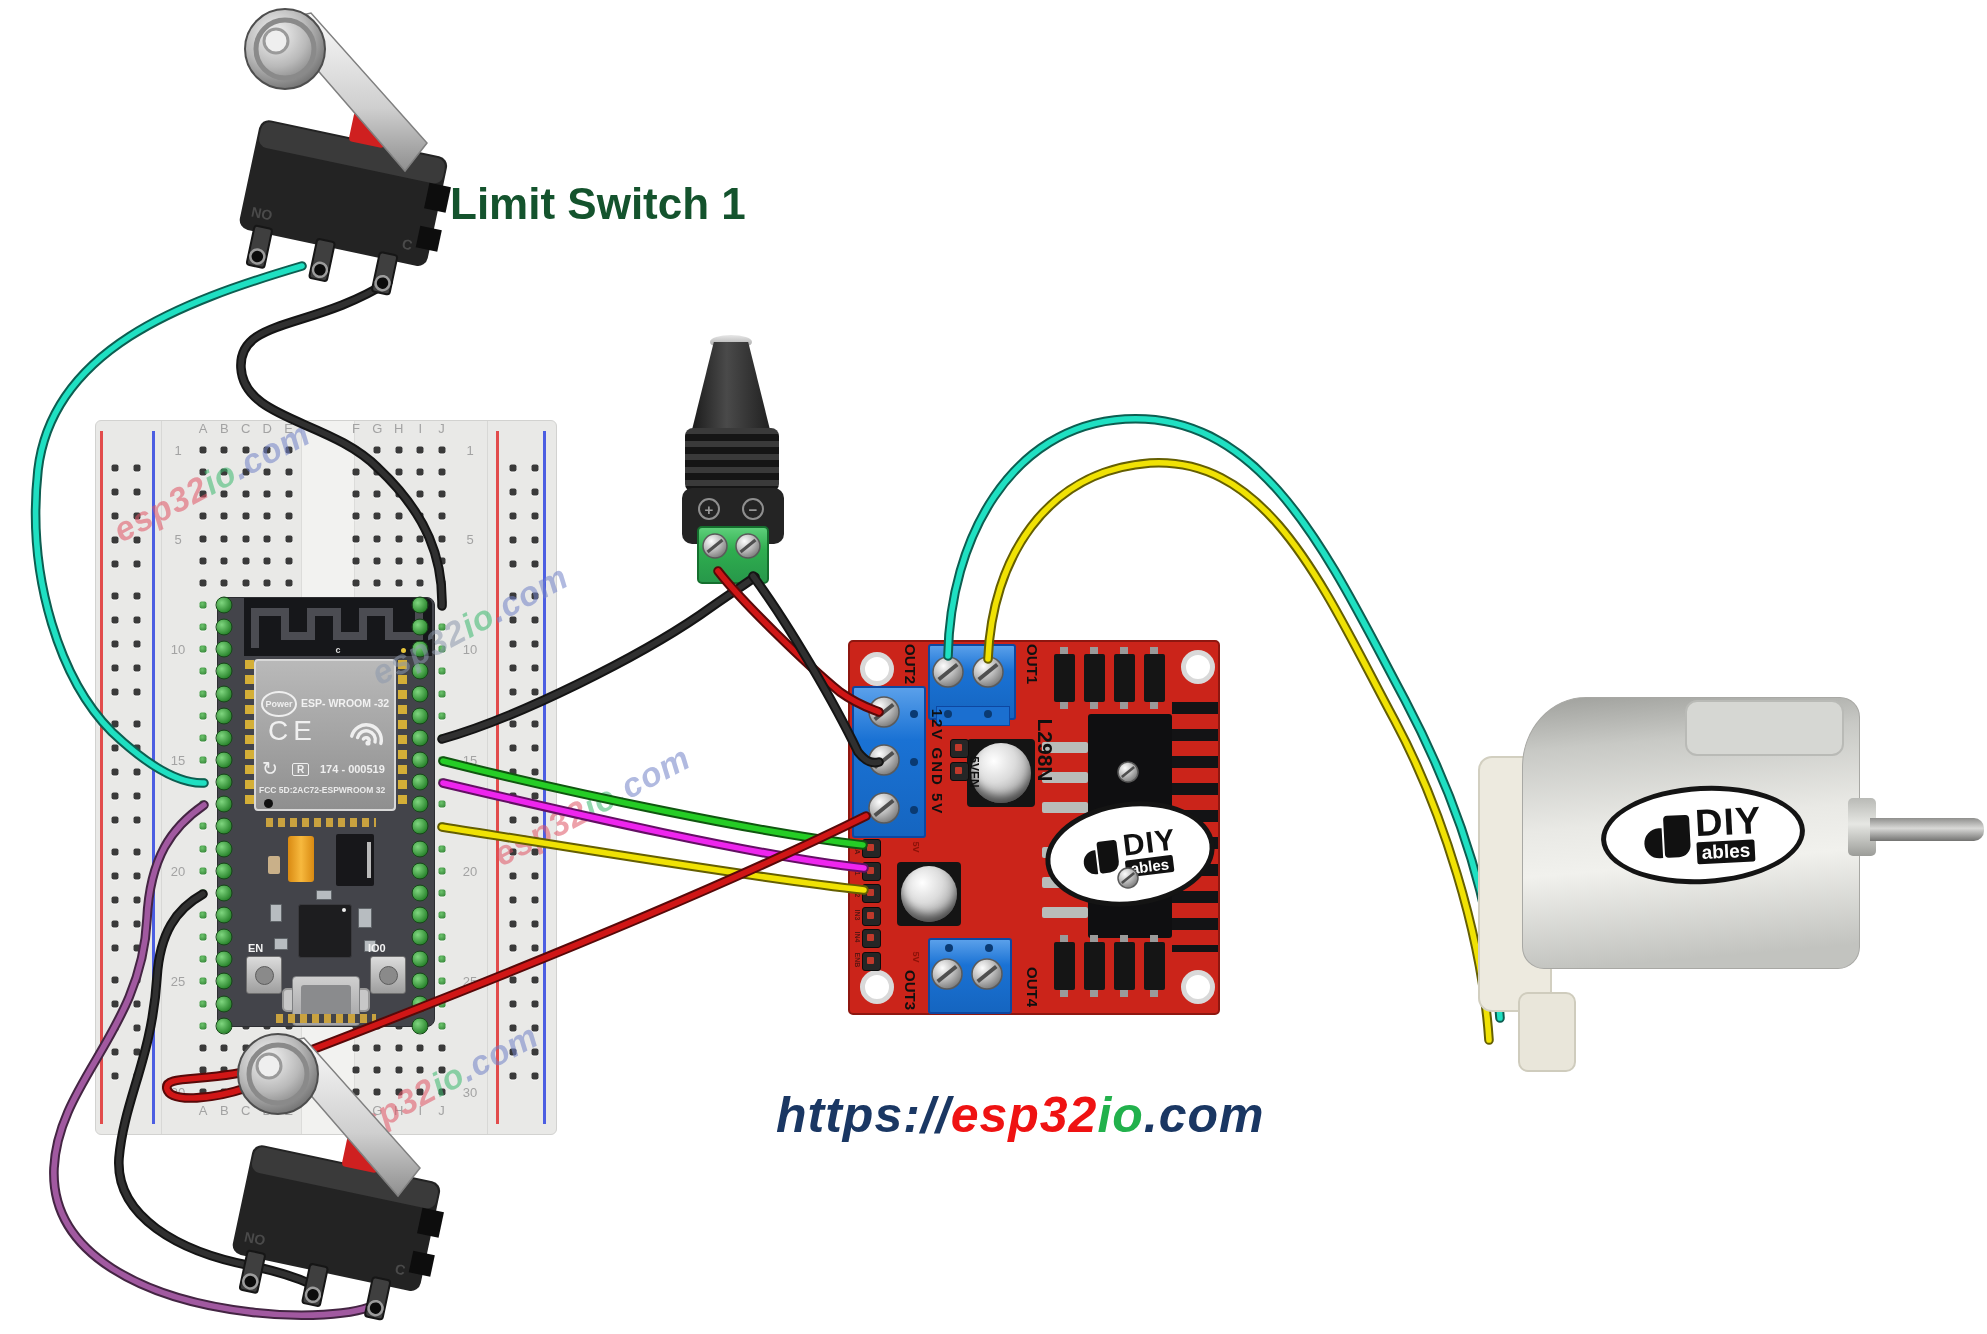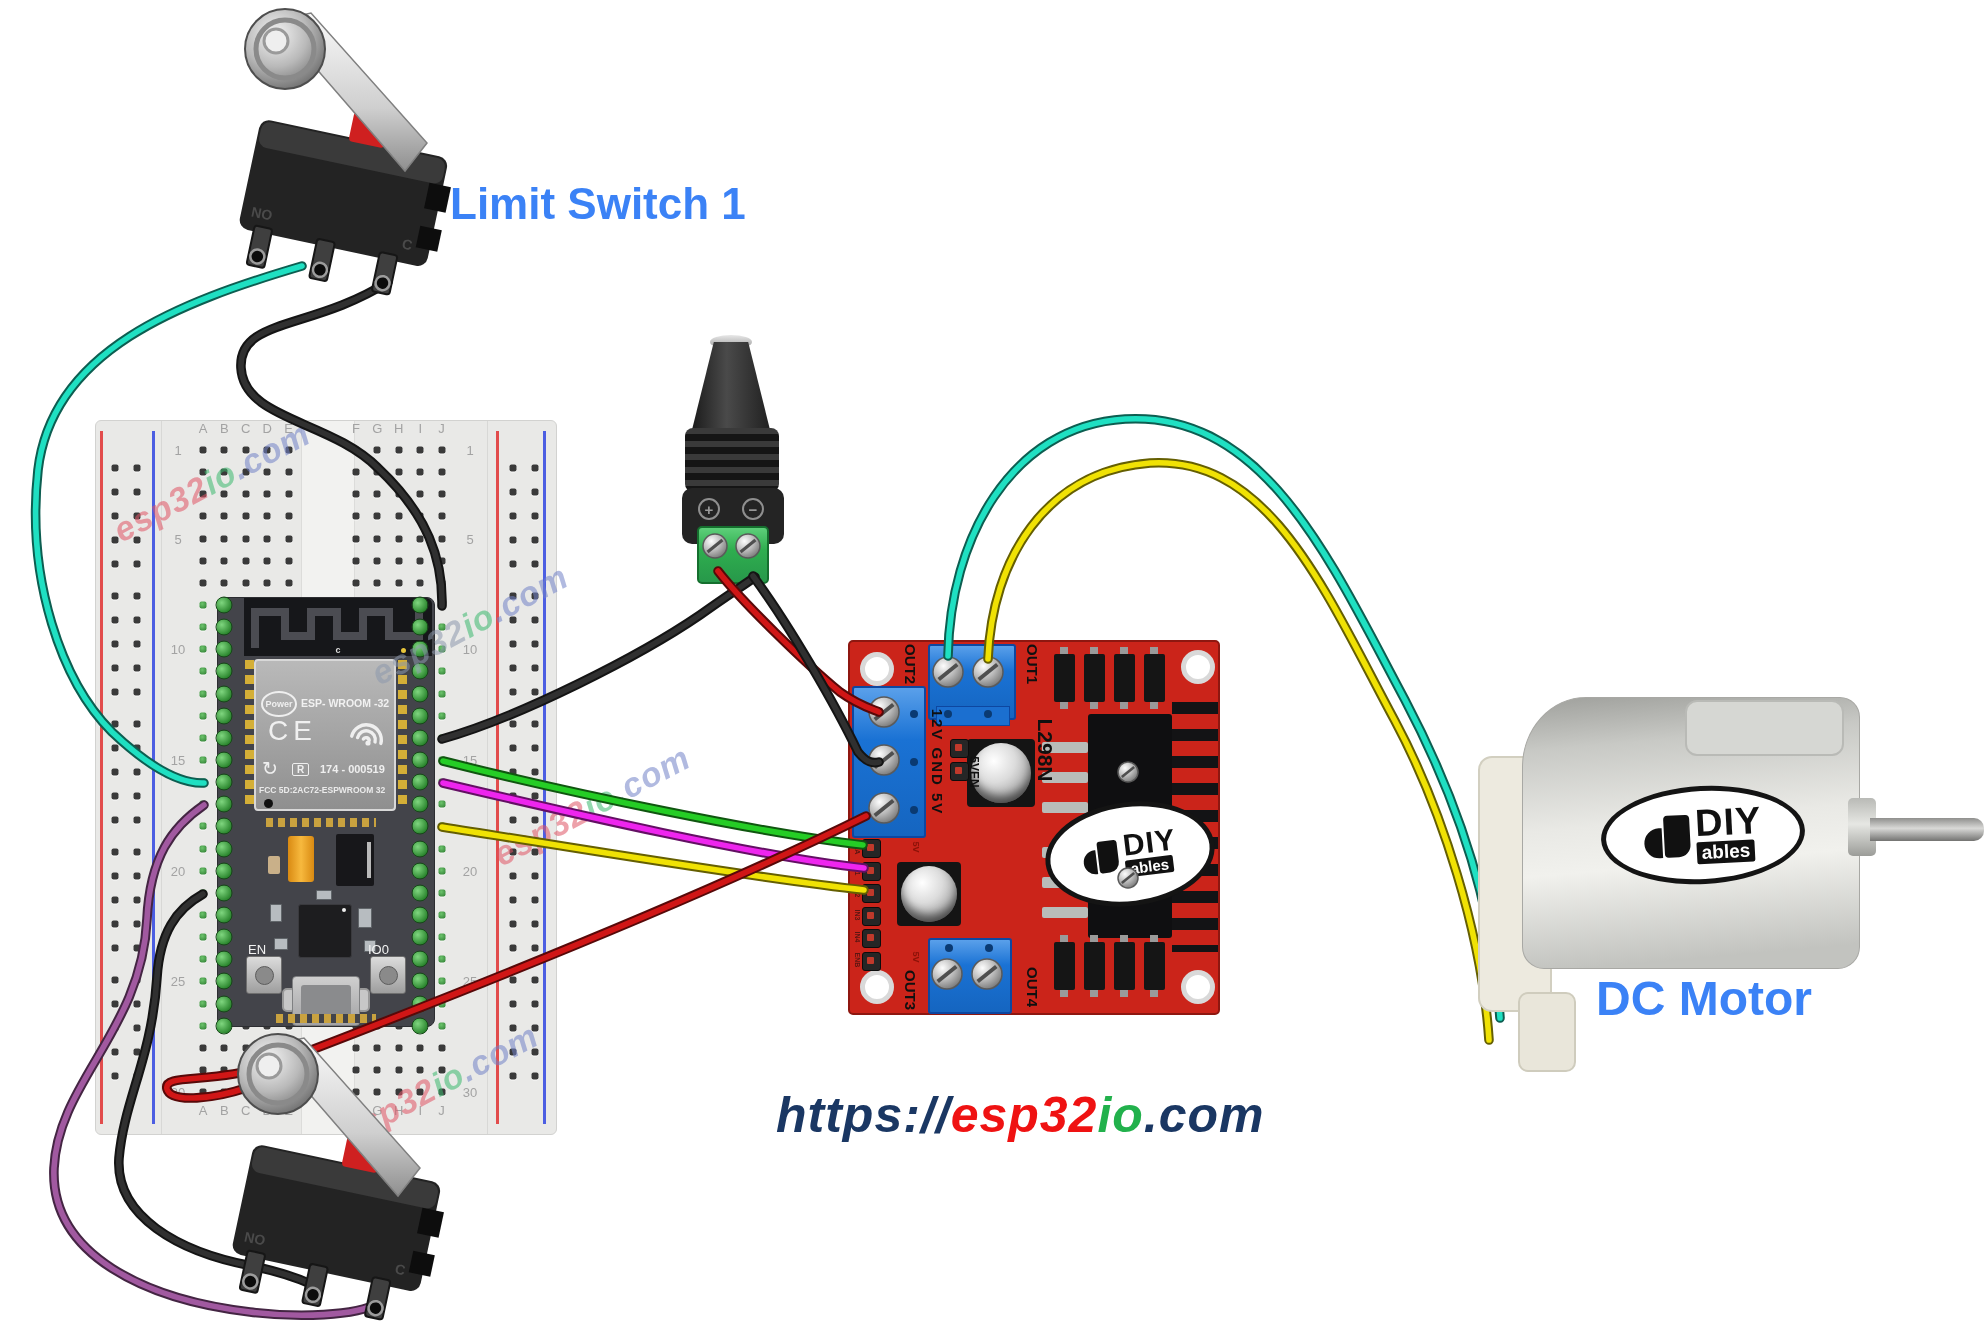--- a/index.html
+++ b/index.html
@@ -47,21 +47,21 @@
   .breg{position:absolute;left:118px;top:236px;width:38px;height:52px;background:#17171a;border-radius:2px}
   .breg i{position:absolute;right:3px;top:8px;width:4px;height:36px;background:#b9b9b9}
   .chip{position:absolute;left:80px;top:306px;width:52px;height:52px;background:#1d1d1f;
         border:1px solid #3a3a3e;border-radius:3px}
   .wdot{position:absolute;left:124px;top:310px;width:4px;height:4px;background:#eee;border-radius:50%}
   .smdg{position:absolute;background:#b7bcc0;border:1px solid #61666a;border-radius:1px}
   .btn{position:absolute;width:34px;height:36px;background:linear-gradient(180deg,#dcdcdc,#9e9e9e);
        border:1px solid #6f6f6f;border-radius:3px}
   .btn i{position:absolute;left:8px;top:9px;width:17px;height:17px;border-radius:50%;
          background:#8a8a8a;border:1px solid #5c5c5c}
-  .btnlab{position:absolute;font-size:13px;font-weight:normal;color:#f2f2f2}
+  .btnlab{position:absolute;font-size:11px;font-weight:bold;color:#f2f2f2}
   .usb{position:absolute;left:74px;top:378px;width:66px;height:48px;background:linear-gradient(180deg,#cfcfcf,#a2a2a4);
        border:1px solid #7f8082;border-radius:4px}
   .usb i{position:absolute;left:8px;top:8px;width:50px;height:32px;background:#8a8b8d;border-radius:3px}
   .ear{position:absolute;top:390px;width:10px;height:20px;border:2px solid #9a9a9a;border-radius:5px;background:#c7c7c7}
   .pin{position:absolute;width:15px;height:15px;border-radius:50%;transform:translate(-50%,-50%);
        background:radial-gradient(circle at 35% 35%,#7fd67f,#2f8a32 70%,#1c5e1f);border:1px solid #164a18}
 
   
   #l298n{position:absolute;left:848px;top:640px;width:372px;height:375px;background:#cb241a;
          border:2px solid #8e1710;border-radius:5px;box-sizing:border-box}
@@ -128,21 +128,21 @@
          background:linear-gradient(175deg,#9fa09c 0%,#c8c9c5 18%,#e9e9e5 45%,#f1f1ed 60%,#c2c3bf 92%)}
   .mtab{position:absolute;left:215px;top:10px;width:155px;height:52px;background:#d6d7d3;
         border:2px solid #b9bab6;border-radius:12px}
   .bushing{position:absolute;left:378px;top:108px;width:28px;height:58px;border-radius:5px;
            background:linear-gradient(180deg,#b9bab6,#e6e7e3 45%,#9b9c98)}
   .shaft{position:absolute;left:400px;top:128px;width:114px;height:23px;border-radius:0 10px 10px 0;
          background:linear-gradient(180deg,#8f8f8d,#d9d9d7 45%,#737371)}
 
   
   .biglabel{position:absolute;font-weight:bold;font-size:44px;white-space:nowrap}
-  .blue{color:#3b82f6}.pink{color:#e8246c}
+  .blue{color:#14532d}.pink{color:#e8246c}
   .url{position:absolute;font-style:italic;font-weight:bold;font-size:50px;letter-spacing:1px;white-space:nowrap}
   .u-navy{color:#1a3763}.u-red{color:#ef1212}.u-green{color:#22b14c}
   .wm{position:absolute;font-style:italic;font-weight:bold;font-size:34px;letter-spacing:1px;
       opacity:.55;white-space:nowrap;transform:translate(-50%,-50%) rotate(-28deg)}
   .wm .w1{color:#e05566}.wm .w2{color:#3cb96e}.wm .w3{color:#7282c8}
   .wm.gray .w1{color:#8d99ad}
 
   svg.sw{position:absolute;overflow:visible}
   #overlay{position:absolute;left:0;top:0}
 </style>
@@ -920,18 +920,17 @@
       <div>
         <div class="diy">DIY</div>
         <div class="ables">ables</div>
       </div>
     </div>
     <div class="bushing"></div>
     <div class="shaft"></div>
   </div>
 
   <div class="biglabel blue" style="left:450px;top:179px">Limit Switch 1</div>
-  <div class="biglabel blue" style="left:1596px;top:971px;font-size:48px">DC Motor</div>
 
   <div class="url" style="left:776px;top:1086px">
     <span class="u-navy">https://</span><span class="u-red">esp32</span><span class="u-green">io</span><span class="u-navy">.com</span>
   </div>
 </div>
 
 </body></html>

